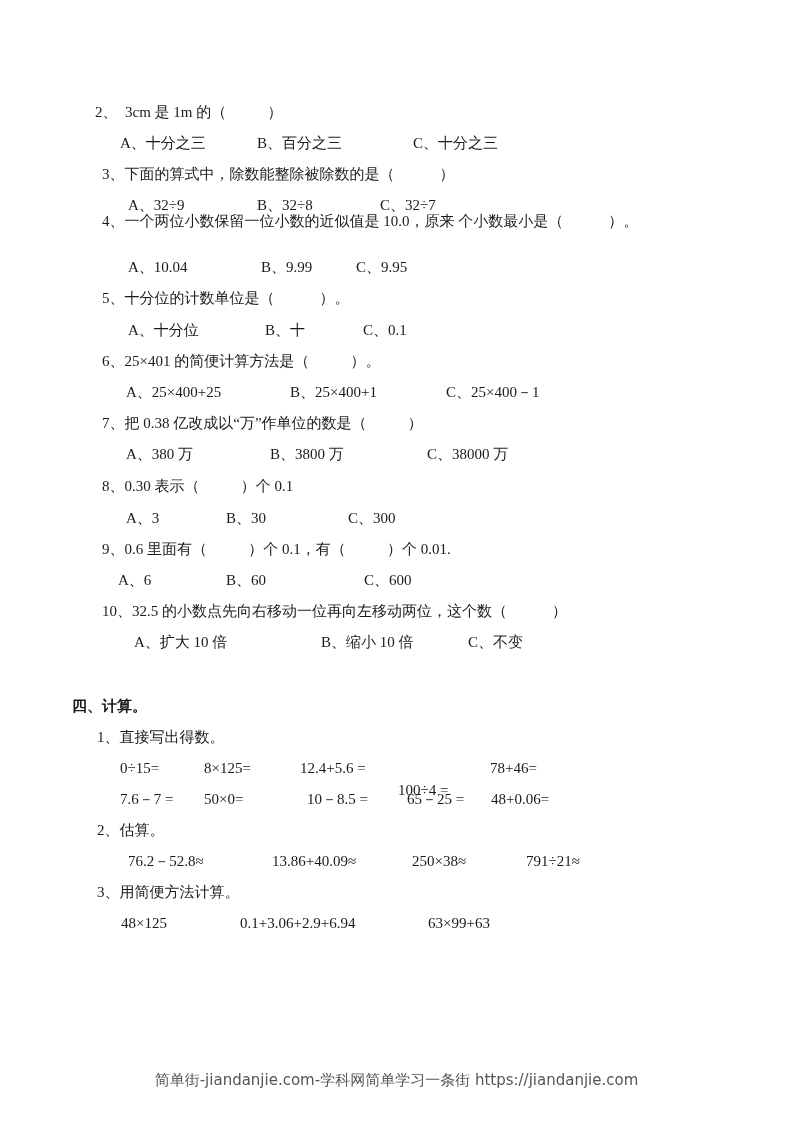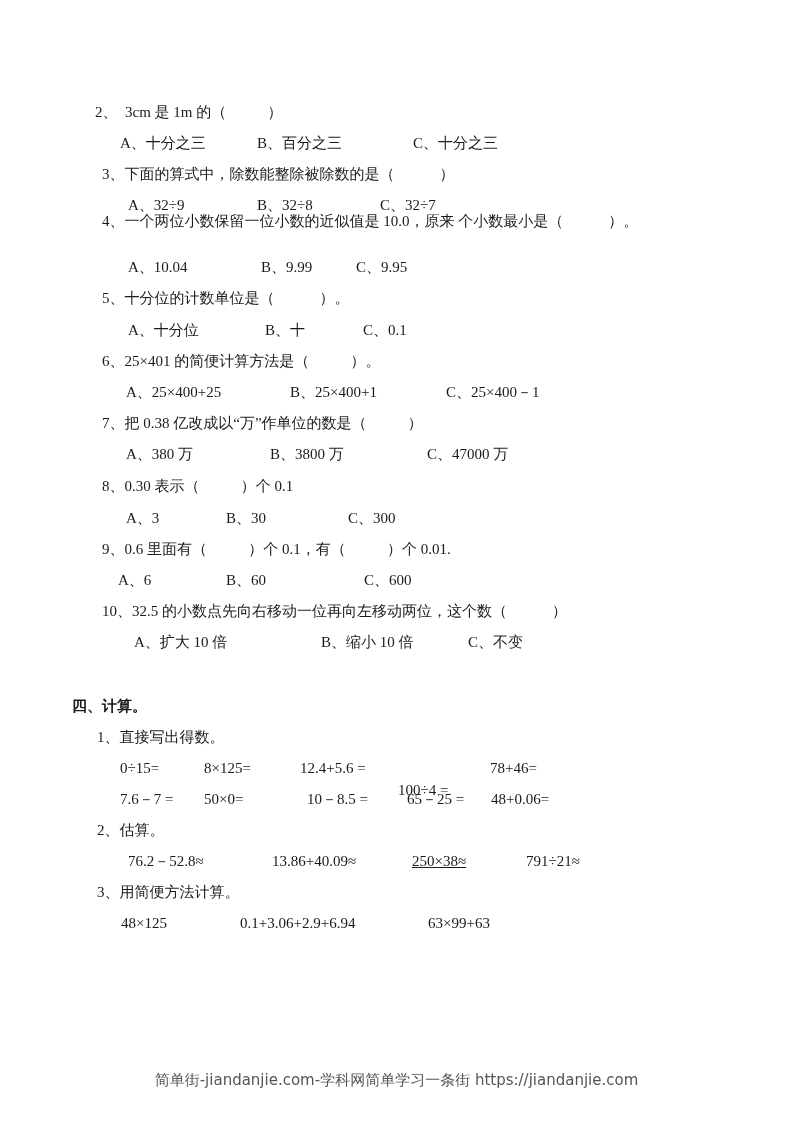--- a/index.html
+++ b/index.html
@@ -74,21 +74,21 @@
   <div class="opt" style="left:363px; top:320px;">C、0.1</div>
 
   <div class="line" style="left:102px; top:351px;">6、25×401 的简便计算方法是（           ）。</div>
   <div class="opt" style="left:126px; top:382px;">A、25×400+25</div>
   <div class="opt" style="left:290px; top:382px;">B、25×400+1</div>
   <div class="opt" style="left:446px; top:382px;">C、25×400－1</div>
 
   <div class="line" style="left:102px; top:413px;">7、把 0.38 亿改成以“万”作单位的数是（           ）</div>
   <div class="opt" style="left:126px; top:444px;">A、380 万</div>
   <div class="opt" style="left:270px; top:444px;">B、3800 万</div>
-  <div class="opt" style="left:427px; top:444px;">C、47000 万</div>
+  <div class="opt" style="left:427px; top:444px;">C、38000 万</div>
 
   <div class="line" style="left:102px; top:476px;">8、0.30 表示（           ）个 0.1</div>
   <div class="opt" style="left:126px; top:508px;">A、3</div>
   <div class="opt" style="left:226px; top:508px;">B、30</div>
   <div class="opt" style="left:348px; top:508px;">C、300</div>
 
   <div class="line" style="left:102px; top:539px;">9、0.6 里面有（           ）个 0.1，有（           ）个 0.01.</div>
   <div class="opt" style="left:118px; top:570px;">A、6</div>
   <div class="opt" style="left:226px; top:570px;">B、60</div>
   <div class="opt" style="left:364px; top:570px;">C、600</div>
@@ -111,21 +111,21 @@
   <div class="opt" style="left:120px; top:789px;">7.6－7 =</div>
   <div class="opt" style="left:204px; top:789px;">50×0=</div>
   <div class="opt" style="left:307px; top:789px;">10－8.5 =</div>
   <div class="opt" style="left:407px; top:789px;">65－25 =</div>
   <div class="opt" style="left:491px; top:789px;">48+0.06=</div>
 
   <div class="line" style="left:97px; top:820px;">2、估算。</div>
 
   <div class="opt" style="left:128px; top:851px;">76.2－52.8≈</div>
   <div class="opt" style="left:272px; top:851px;">13.86+40.09≈</div>
-  <div class="opt" style="left:412px; top:851px;text-decoration:underline;">250×38≈</div>
+  <div class="opt" style="left:412px; top:851px;">250×38≈</div>
   <div class="opt" style="left:526px; top:851px;">791÷21≈</div>
 
   <div class="line" style="left:97px; top:882px;">3、用简便方法计算。</div>
 
   <div class="opt" style="left:121px; top:913px;">48×125</div>
   <div class="opt" style="left:240px; top:913px;">0.1+3.06+2.9+6.94</div>
   <div class="opt" style="left:428px; top:913px;">63×99+63</div>
 
   <div class="footer">简单街-jiandanjie.com-学科网简单学习一条街 https://jiandanjie.com</div>
 

